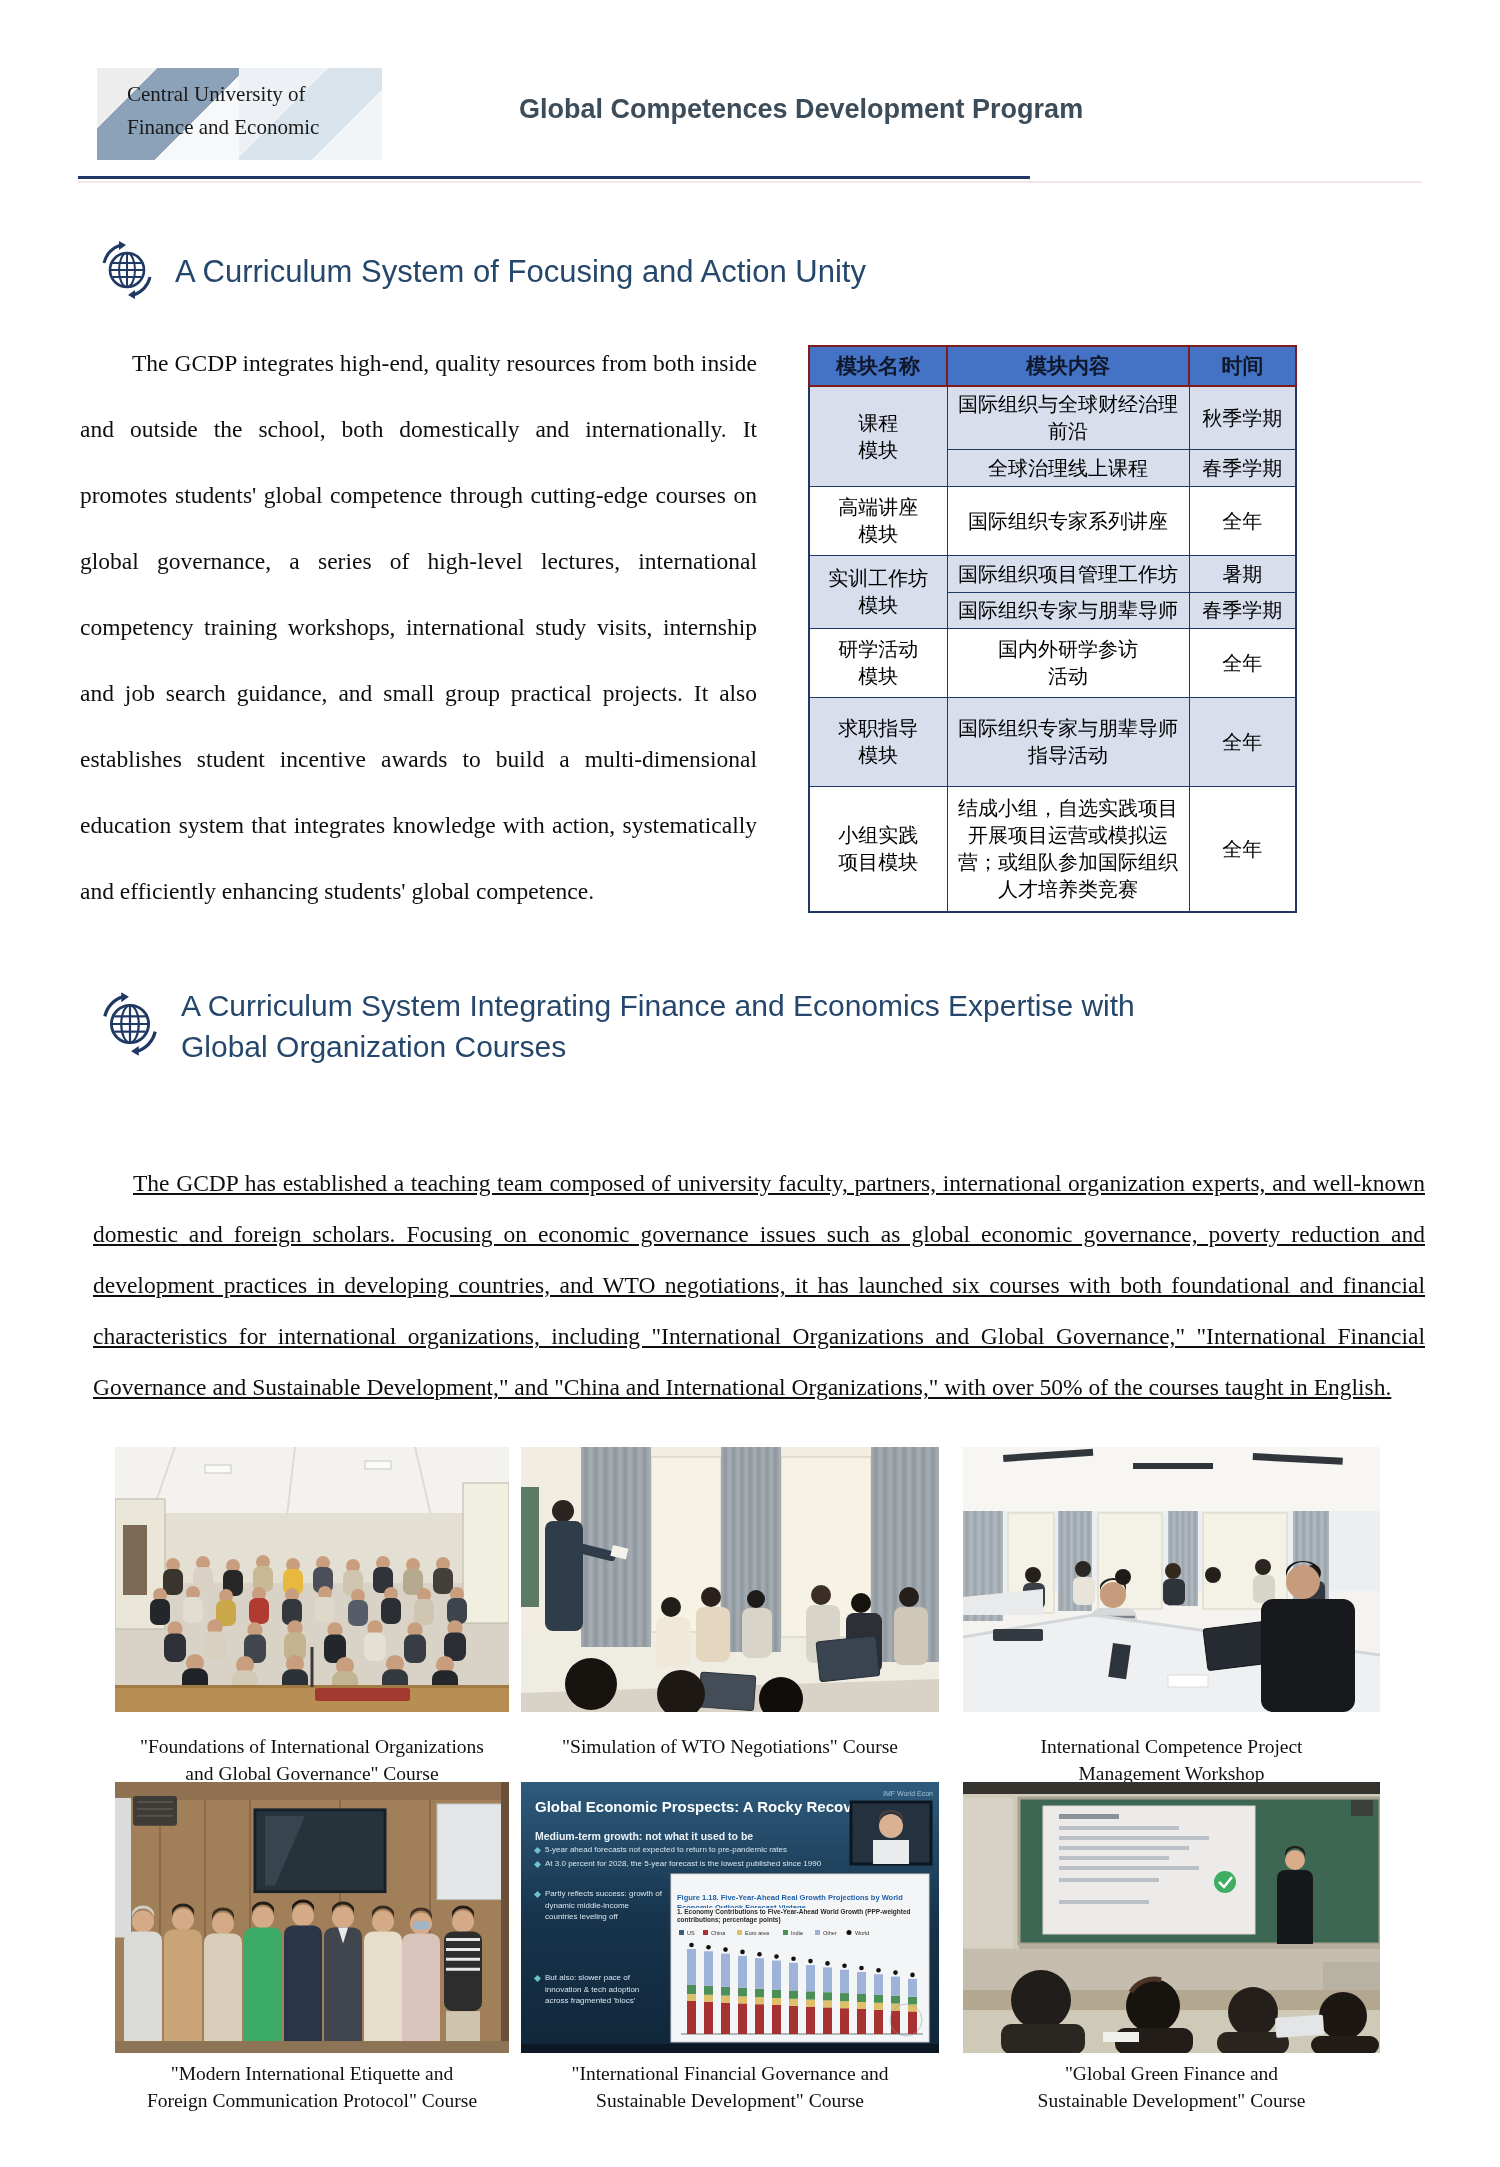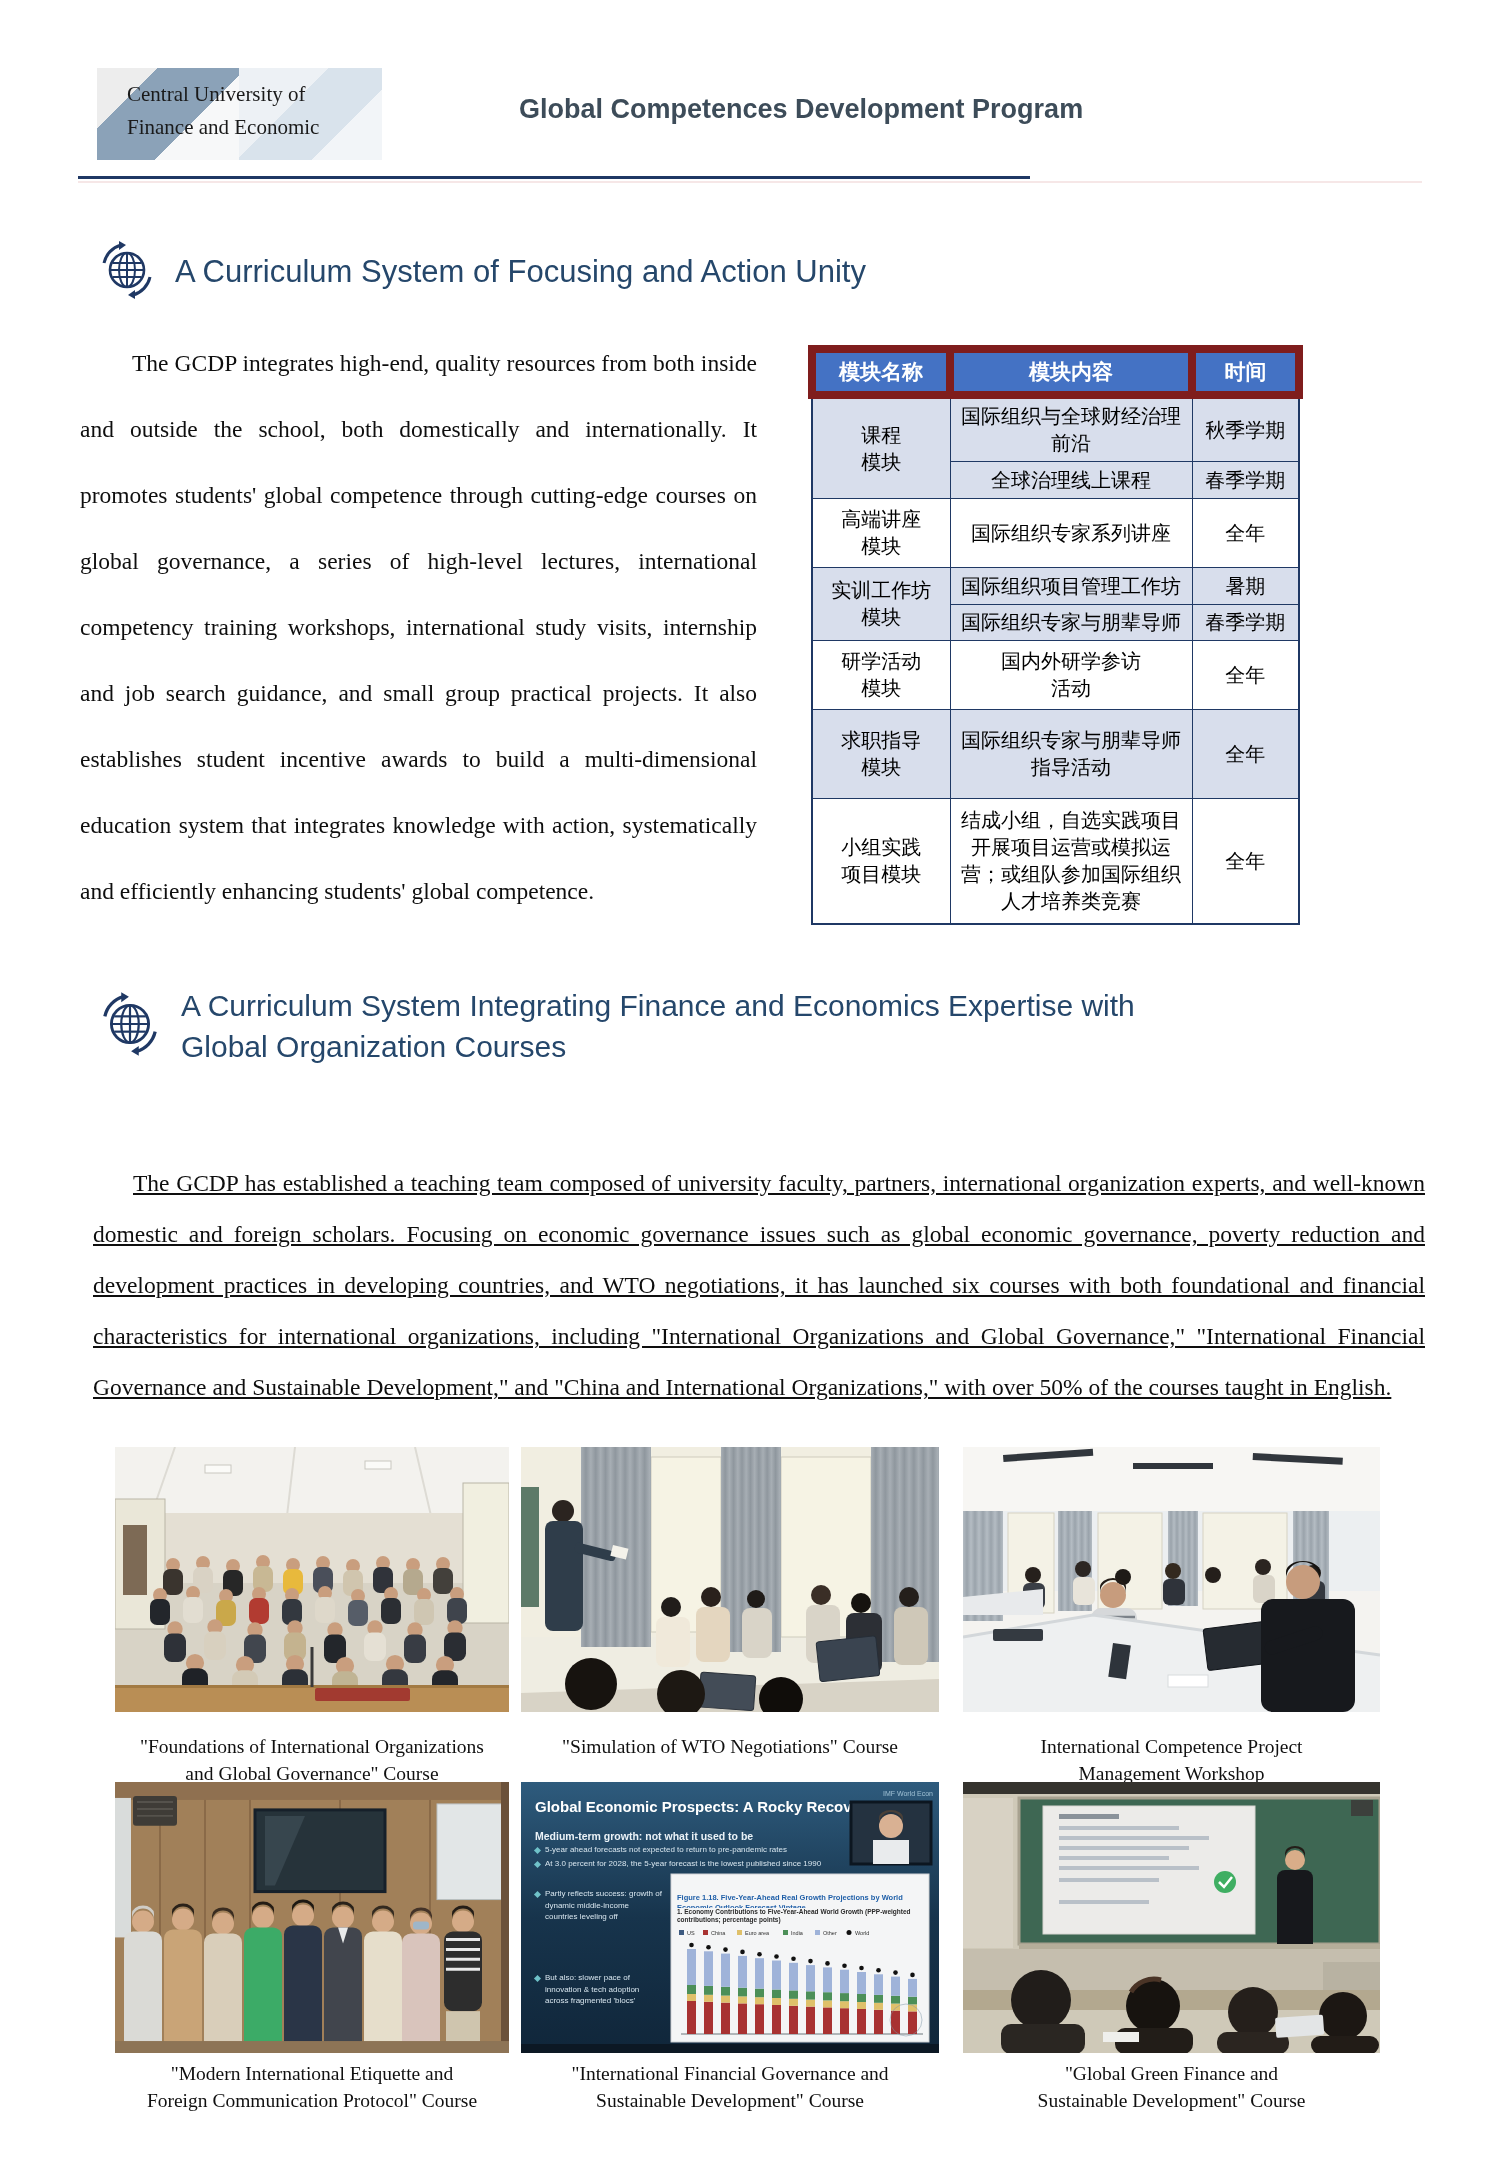--- a/index.html
+++ b/index.html
@@ -27,22 +27,22 @@
   .s2-head{left:95px;top:985px;}
   .s2-head h2{font-size:30px;line-height:41px;}
   .globe{flex:0 0 auto;}
   
   .body-text{position:absolute;text-align:justify;color:#0e0e0e;margin:0;}
   .p1{left:80px;top:330px;width:677px;font-size:23.5px;line-height:66px;text-indent:52px;}
   .p2{left:93px;top:1158px;width:1332px;font-size:23.5px;line-height:51px;text-indent:40px;text-decoration:underline;}
   
   .module-table{position:absolute;left:808px;top:345px;width:487px;border-collapse:collapse;
     table-layout:fixed;text-align:center;font-size:20px;color:#000;}
-  .module-table th{background:#4472c4;color:#ffffff;font-weight:700;font-size:21px;
-    height:36px;border:8px solid #7f1d1d;}
+  .module-table th{background:#4472c4;color:#0f172a;font-weight:700;font-size:21px;
+    height:36px;border:2px solid #7f1d1d;}
   .module-table td{border:1.5px solid #1f3864;padding:4px 6px;vertical-align:middle;
     white-space:pre-line;line-height:1.35;background:#fff;}
   .module-table{border:2.5px solid #1f3864;}
   .module-table tr.shaded td{background:#d8deec;}
   #module-tbody tr:nth-of-type(1) td{height:50px;}
   #module-tbody tr:nth-of-type(2) td{height:28px;}
   #module-tbody tr:nth-of-type(3) td{height:60px;}
   #module-tbody tr:nth-of-type(4) td{height:28px;}
   #module-tbody tr:nth-of-type(5) td{height:26px;}
   #module-tbody tr:nth-of-type(6) td{height:60px;}

